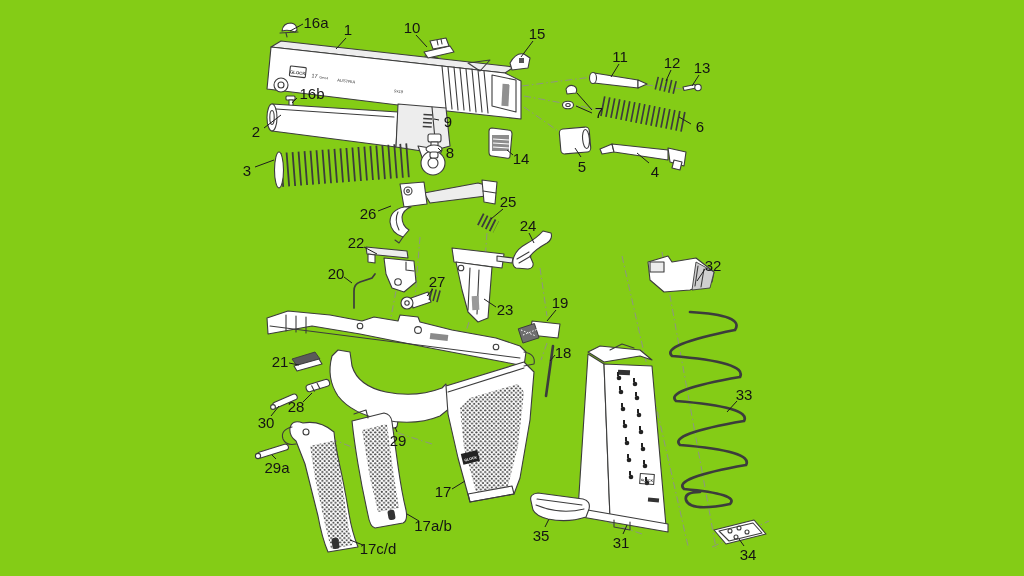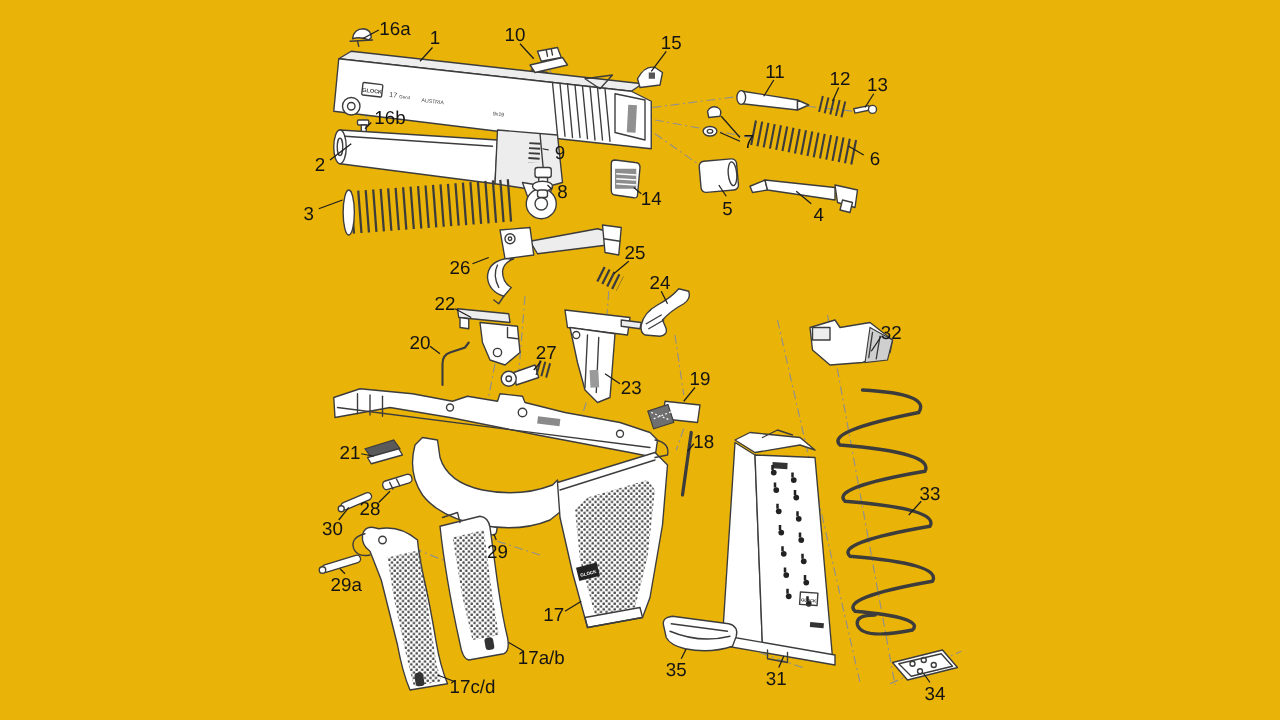--- a/index.html
+++ b/index.html
@@ -1,16 +1,16 @@
 <!DOCTYPE html>
 <html><head>
 <meta charset="utf-8">
 <style>
   html,body{margin:0;padding:0;background:#fff;}
-  #stage{position:relative;width:1024px;height:576px;background:#eab308;overflow:hidden;
+  #stage{position:relative;width:1024px;height:576px;background:#84cc16;overflow:hidden;
          font-family:"Liberation Sans",sans-serif;}
   svg{display:block}
   .ln{fill:none;stroke:#3c3c3c;stroke-width:1.1;stroke-linejoin:round;stroke-linecap:round}
   .fw{fill:#ffffff;stroke:#3c3c3c;stroke-width:1.1;stroke-linejoin:round}
   .fg{fill:#ededed;stroke:#3c3c3c;stroke-width:1.1;stroke-linejoin:round}
   .coil{fill:none;stroke:#3c3c3c}
   .dash{fill:none;stroke:#8f8f8f;stroke-width:0.9;stroke-dasharray:7 3 1.5 3}
   .ldr{fill:none;stroke:#1d1d1d;stroke-width:1}
   .lbl{font-size:15px;fill:#141414}
   .eng{fill:#3c3c3c}

